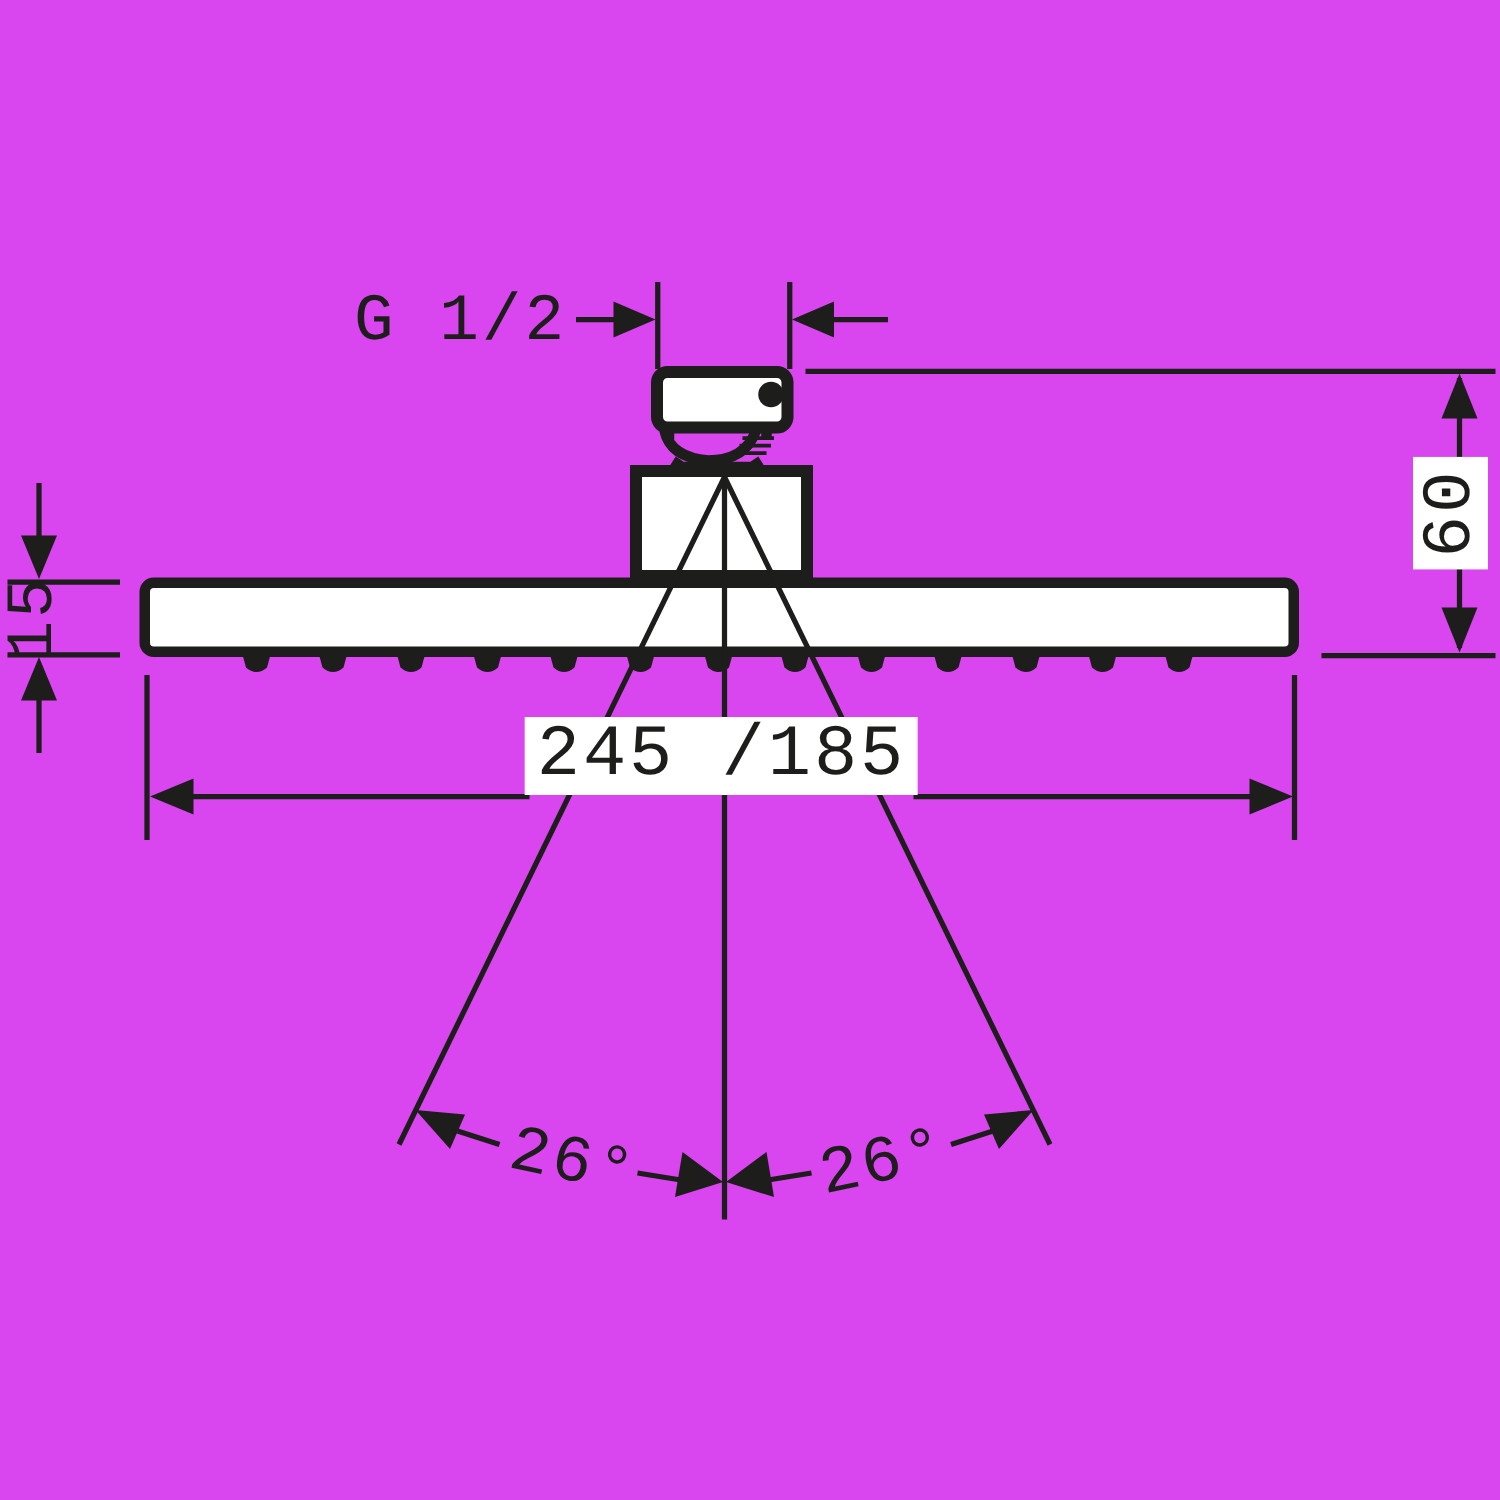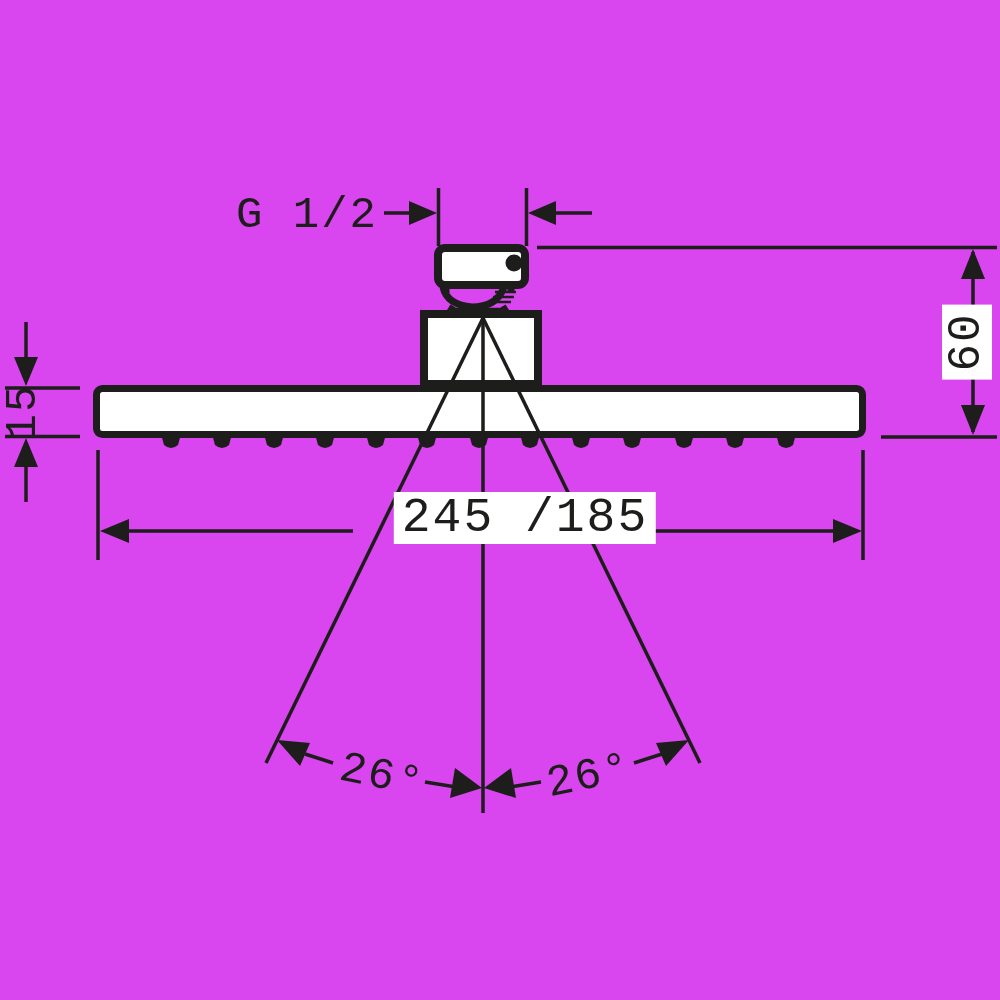--- a/index.html
+++ b/index.html
@@ -121,21 +121,21 @@
       <path d="M510,787 L541,782" stroke-width="3.5"></path>
       <path d="M634,763 L662,754" stroke-width="3.5"></path>
       <polygon points="689,740 656,743 666,766" fill="#1d1d1b" stroke="none"></polygon>
     </g>
   </svg>
 
   <div class="label f44" style="left:236px; top:193px;">
     <span>G 1/2</span>
   </div>
 
-  <div class="label centered bg f48" style="left:481px; top:518px;margin-left:44px;">
+  <div class="label centered bg f48" style="left:481px; top:504px;">
     <span>245 /185</span>
   </div>
 
   <div class="label rot-ccw bg f46" style="left:967px; top:342px;">
     <span>60</span>
   </div>
 
   <div class="label rot-ccw f44" style="left:23px; top:412px;">
     <span>15</span>
   </div>

